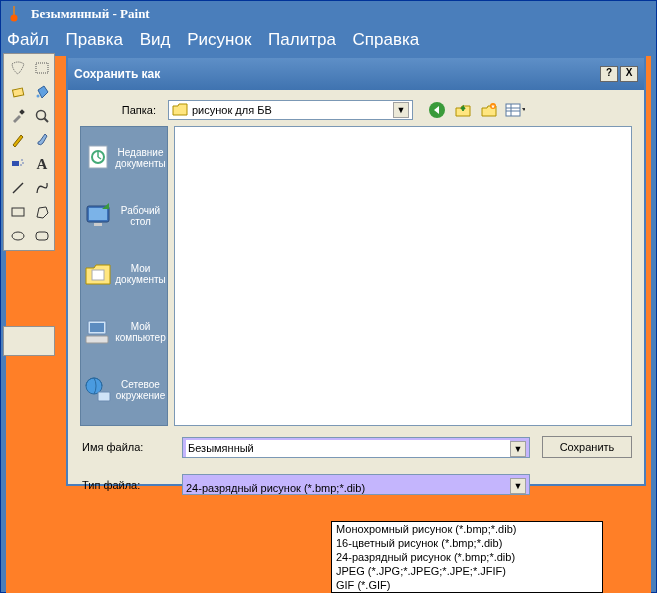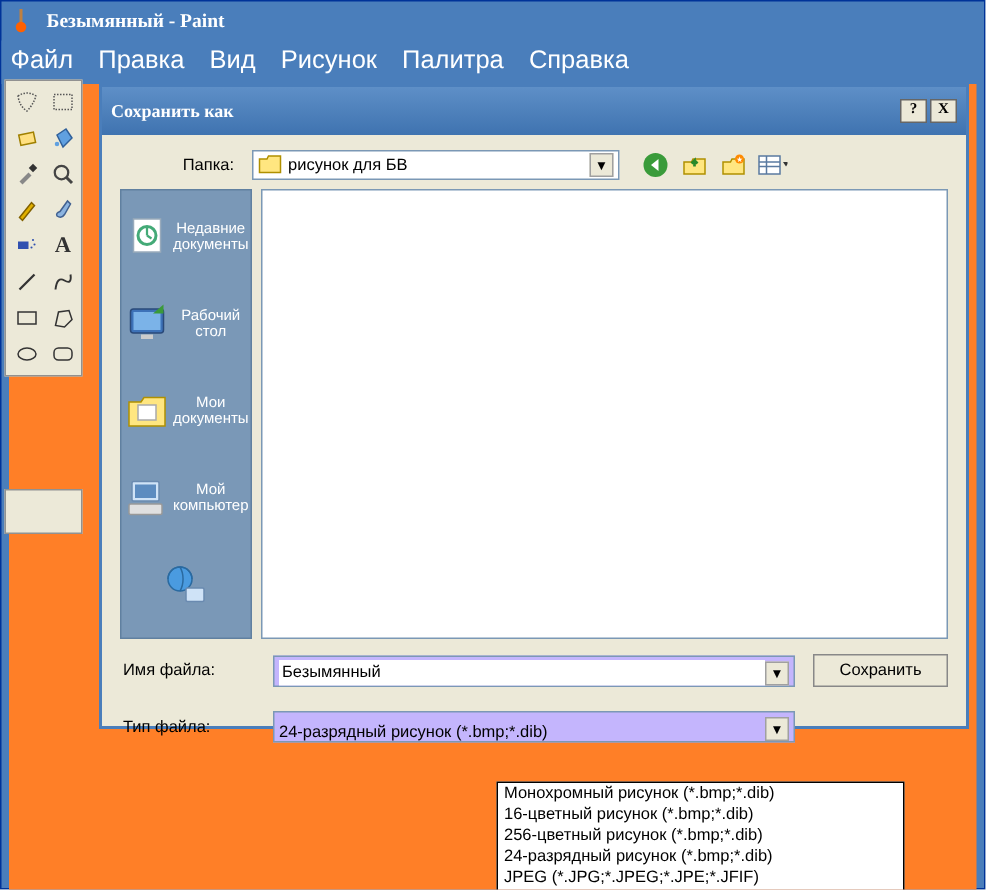--- a/index.html
+++ b/index.html
@@ -16,21 +16,21 @@
   
   .client { background: #ff7f27; width: 645px; height: 540px; margin: 0 5px 5px; position: relative; }
   
   
   .tool-palette { position: absolute; left: -3px; top: -3px; width: 52px; background: #ece9d8; border: 1px solid #919191; padding: 2px; display: grid; grid-template-columns: 24px 24px; gap: 0; }
   .tool { width: 24px; height: 24px; border: 1px solid #ece9d8; display: flex; align-items: center; justify-content: center; font-size: 14px; color: #333; cursor: default; }
   .tool-sub { position: absolute; left: -3px; top: 270px; width: 52px; height: 30px; background: #ece9d8; border: 1px solid #919191; }
   
   
   .dialog { position: absolute; left: 60px; top: 0px; width: 580px; height: 430px; background: #ece9d8; border: 2px solid #4a7ebb; }
-  .dialog-title { background: linear-gradient(#5e8fc7, #3f73b0); color: #fff; height: 24px; font-weight: bold; font-size: 12px; padding: 16px 6px; display: flex; align-items: center; font-family: Liberation Serif, serif; }
+  .dialog-title { background: linear-gradient(#5e8fc7, #3f73b0); color: #fff; height: 24px; font-weight: bold; font-size: 12px; padding: 16px 6px; display: flex; align-items: center; }
   .dialog-title .spacer { flex: 1; }
   .dlg-btn { width: 18px; height: 16px; background: #ece9d8; border: 1px solid #666; margin-left: 2px; font-size: 10px; line-height: 11px; text-align: center; font-weight: bold; color: #000; cursor: default; }
   .dialog-body { padding: 10px 12px 8px 12px; }
   
   .toprow { display: flex; align-items: center; gap: 8px; margin-bottom: 6px; }
   .toprow-label { width: 80px; text-align: right; padding-right: 4px; }
   .combo { flex: 1; height: 20px; border: 1px solid #7b98b5; background: #fff; display: flex; align-items: center; padding: 0 3px; position: relative; }
   .combo-folder-icon { width: 16px; height: 14px; margin-right: 4px; }
   .combo-label { flex: 1; }
   .combo-arrow { width: 16px; height: 16px; background: #ece9d8; border: 1px solid #a0a0a0; text-align: center; font-size: 9px; line-height: 14px; }
@@ -253,20 +253,21 @@
                   </svg></span>
               <span>Мой компьютер</span>
             </div>
             <div class="place">
               <span class="place-icon"><svg width="32" height="32">
                     <circle cx="12" cy="12" r="8" fill="#4a9be0" stroke="#2a6aa0"></circle>
                     <path d="M4 12 A8 8 0 0 1 20 12" fill="none" stroke="#2a6aa0"></path>
                     <path d="M12 4 A8 12 0 0 1 12 20" fill="none" stroke="#2a6aa0"></path>
                     <rect x="16" y="18" width="12" height="9" rx="1" fill="#cfe3f7" stroke="#6a8ab0"></rect>
                   </svg></span>
+              <span>Сетевое окружение</span>
             </div>
           </div>
           <div class="filelist"></div>
         </div>
 
         <div class="bottom">
           <div class="field-label">Имя файла:</div>
           <div class="text-combo">
             <input value="Безымянный" style="">
             <span class="combo-arrow">▼</span>
@@ -278,19 +279,18 @@
             <span style="flex:1">24-разрядный рисунок (*.bmp;*.dib)</span>
             <span class="combo-arrow">▼</span>
           </div>
         </div>
       </div>
     </div>
 
     <div class="dropdown" id="filetype-dropdown">
         <div class="dropdown-item">Монохромный рисунок (*.bmp;*.dib)</div>
         <div class="dropdown-item">16-цветный рисунок (*.bmp;*.dib)</div>
-        <div class="dropdown-item">256-цветный рисунок (*.bmp;*.dib)</div>
         <div class="dropdown-item">24-разрядный рисунок (*.bmp;*.dib)</div>
         <div class="dropdown-item">JPEG (*.JPG;*.JPEG;*.JPE;*.JFIF)</div>
         <div class="dropdown-item">GIF (*.GIF)</div>
       </div>
   </div>
 </div>
 
 </body></html>

